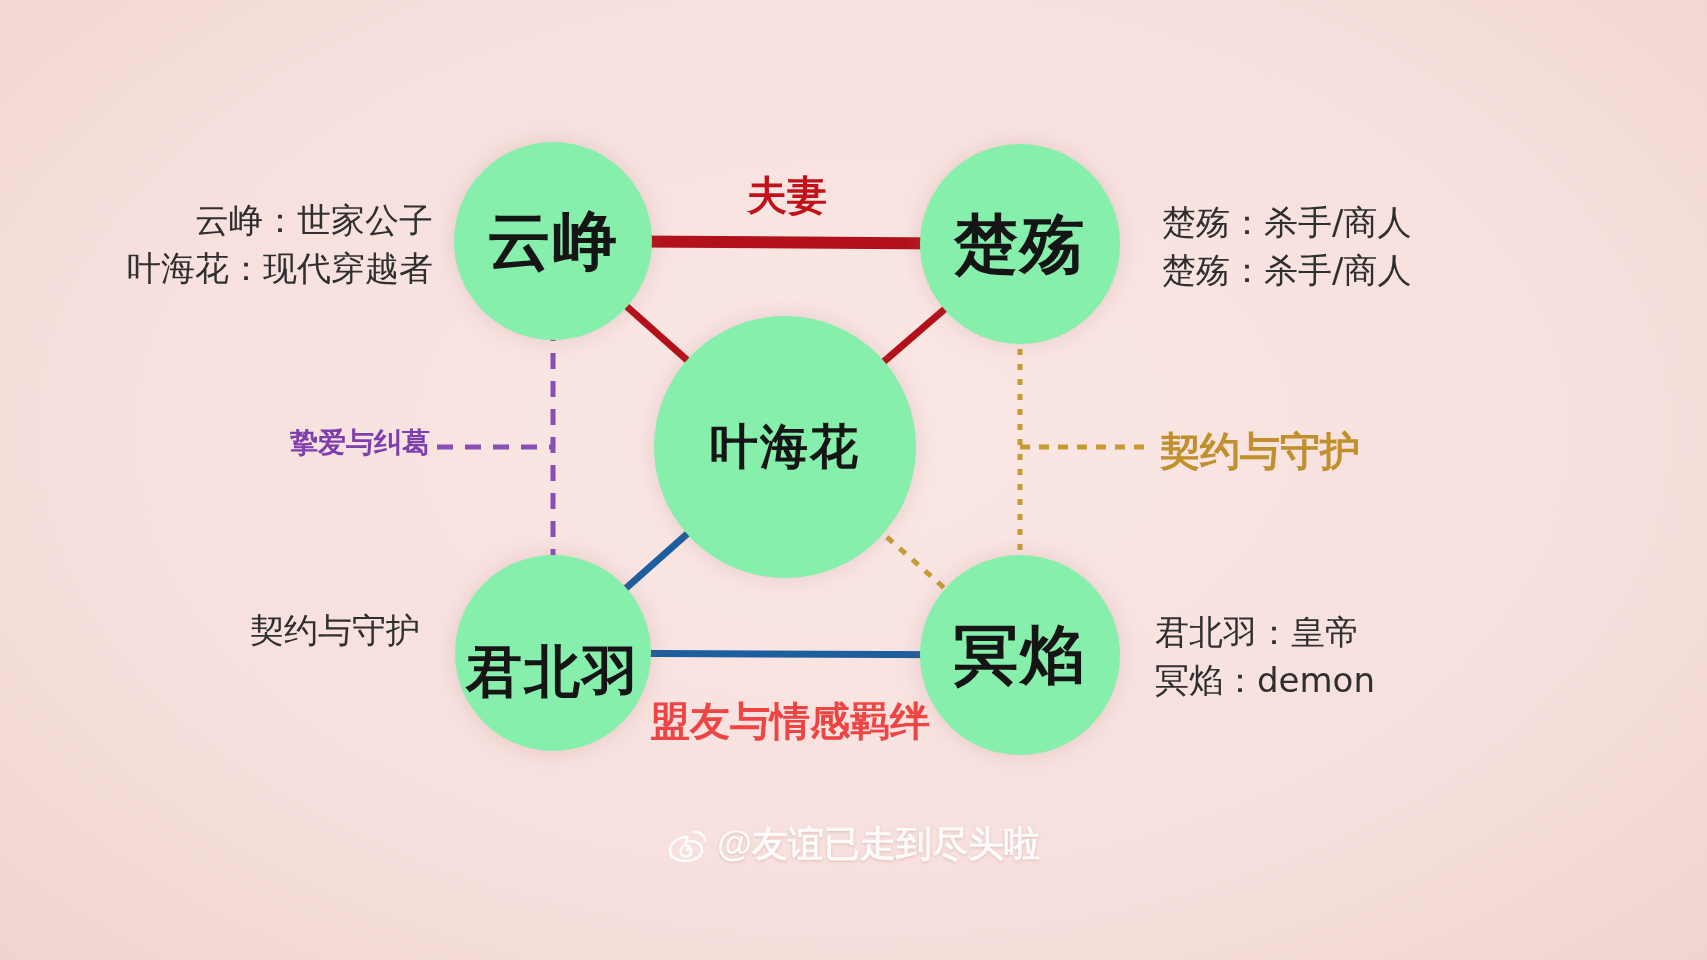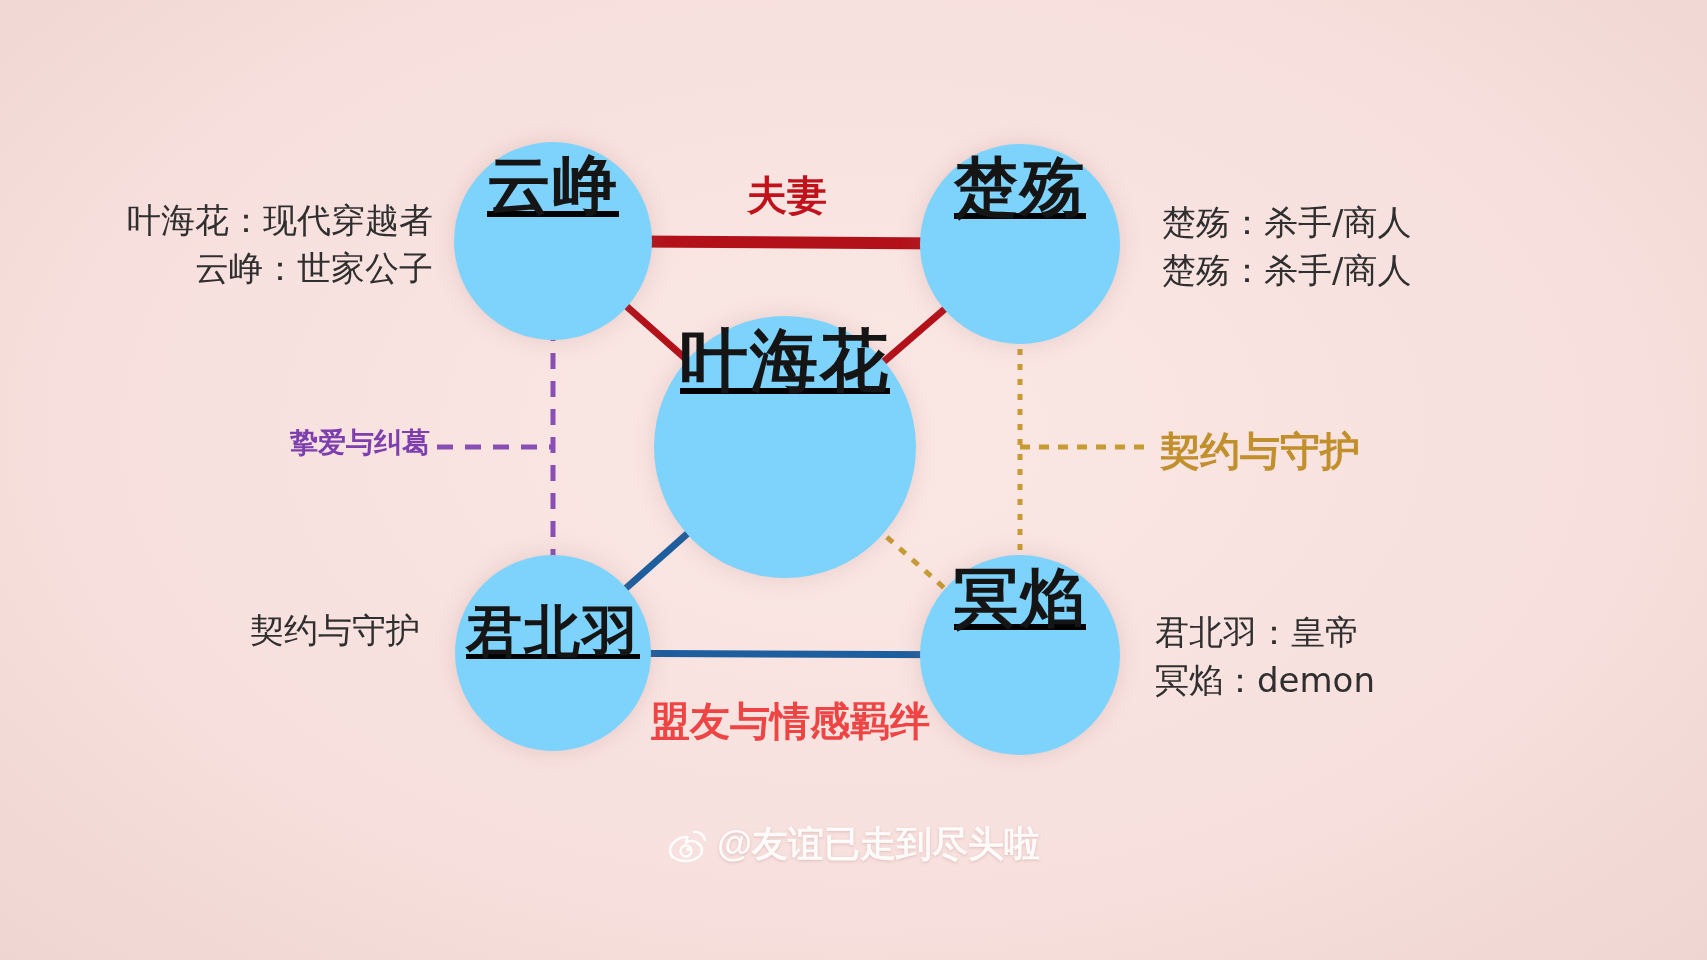--- a/index.html
+++ b/index.html
@@ -4,37 +4,36 @@
 <style>
   html,body{margin:0;padding:0;}
   body{
     width:1707px;height:960px;position:relative;overflow:hidden;
     font-family:"Liberation Sans","DejaVu Sans",sans-serif;
     background:radial-gradient(ellipse at 50% 45%, #fae8e5 0%, #f7e0dd 60%, #efd5d2 100%);
   }
   .layer{position:absolute;inset:0;}
   svg.edges{position:absolute;left:0;top:0;z-index:1;}
   .node{
-    position:absolute;z-index:2;background:#7dd3fc;border-radius:50%;
-    display:flex;justify-content:center;
+    position:absolute;z-index:2;background:#86efac;border-radius:50%;
+    display:flex;align-items:center;justify-content:center;
     box-shadow:0 0 22px rgba(170,110,110,0.22);
-    text-decoration:underline;
   }
   .node-label{
     font-family:"DejaVu Serif","Liberation Serif",serif;
     font-weight:700;color:#151515;letter-spacing:2px;white-space:nowrap;
   }
   .node-tl{left:454px;top:142px;width:198px;height:198px;}
   .node-tr{left:920px;top:144px;width:200px;height:200px;}
   .node-c {left:654px;top:316px;width:262px;height:262px;}
   .node-bl{left:455px;top:555px;width:196px;height:196px;}
   .node-br{left:920px;top:555px;width:200px;height:200px;}
   .node-tl .node-label,.node-tr .node-label,.node-br .node-label{font-size:64px;}
   .node-bl .node-label{font-size:56px;margin-top:40px;}
-  .node-c .node-label{font-size:68px;}
+  .node-c .node-label{font-size:48px;}
   .edge-label{
     position:absolute;z-index:3;white-space:nowrap;font-weight:700;
     font-family:"DejaVu Sans","Liberation Sans",sans-serif;
   }
   .lbl-spouse{left:687px;top:168px;width:200px;text-align:center;font-size:40px;color:#c1121c;}
   .lbl-love{right:1277px;top:424px;text-align:right;font-size:28px;color:#7e3fae;}
   .lbl-contract{left:1160px;top:424px;font-size:40px;color:#c18f2c;}
   .lbl-ally{left:640px;top:694px;width:300px;text-align:center;font-size:40px;color:#ef4444;}
   .anno{
     position:absolute;z-index:3;font-size:34px;line-height:48px;color:#2f2f2f;
@@ -93,22 +92,22 @@
   <div class="node node-br">
     <span class="node-label">冥焰</span>
   </div>
 
   <div class="edge-label lbl-spouse">夫妻</div>
   <div class="edge-label lbl-love">挚爱与纠葛</div>
   <div class="edge-label lbl-contract">契约与守护</div>
   <div class="edge-label lbl-ally">盟友与情感羁绊</div>
 
   <div class="anno anno-tl">
+    <div>云峥：世家公子</div>
     <div>叶海花：现代穿越者</div>
-    <div>云峥：世家公子</div>
   </div>
   <div class="anno anno-tr">
     <div>楚殇：杀手/商人</div>
     <div>楚殇：杀手/商人</div>
   </div>
   <div class="anno anno-bl">
     <div>契约与守护</div>
   </div>
   <div class="anno anno-br">
     <div>君北羽：皇帝</div>

